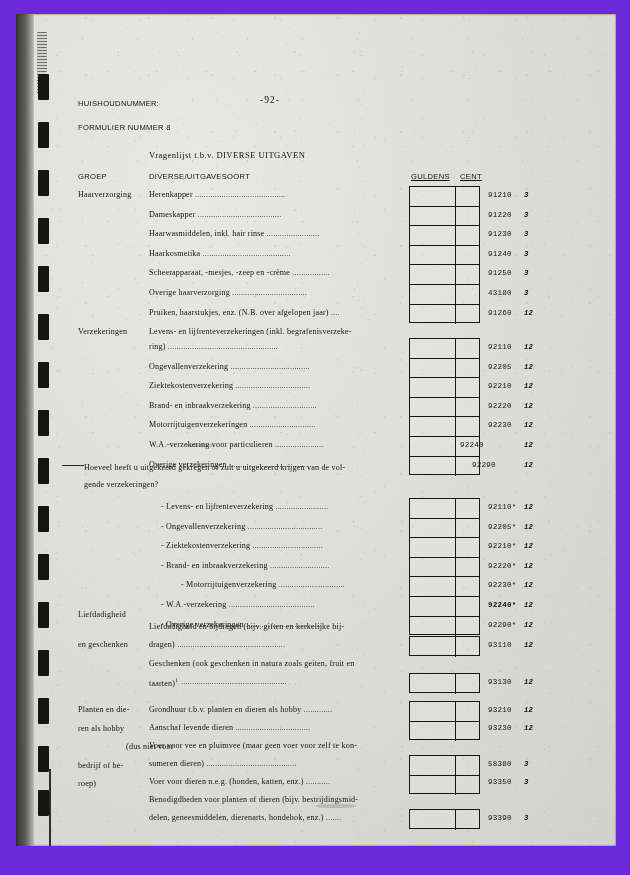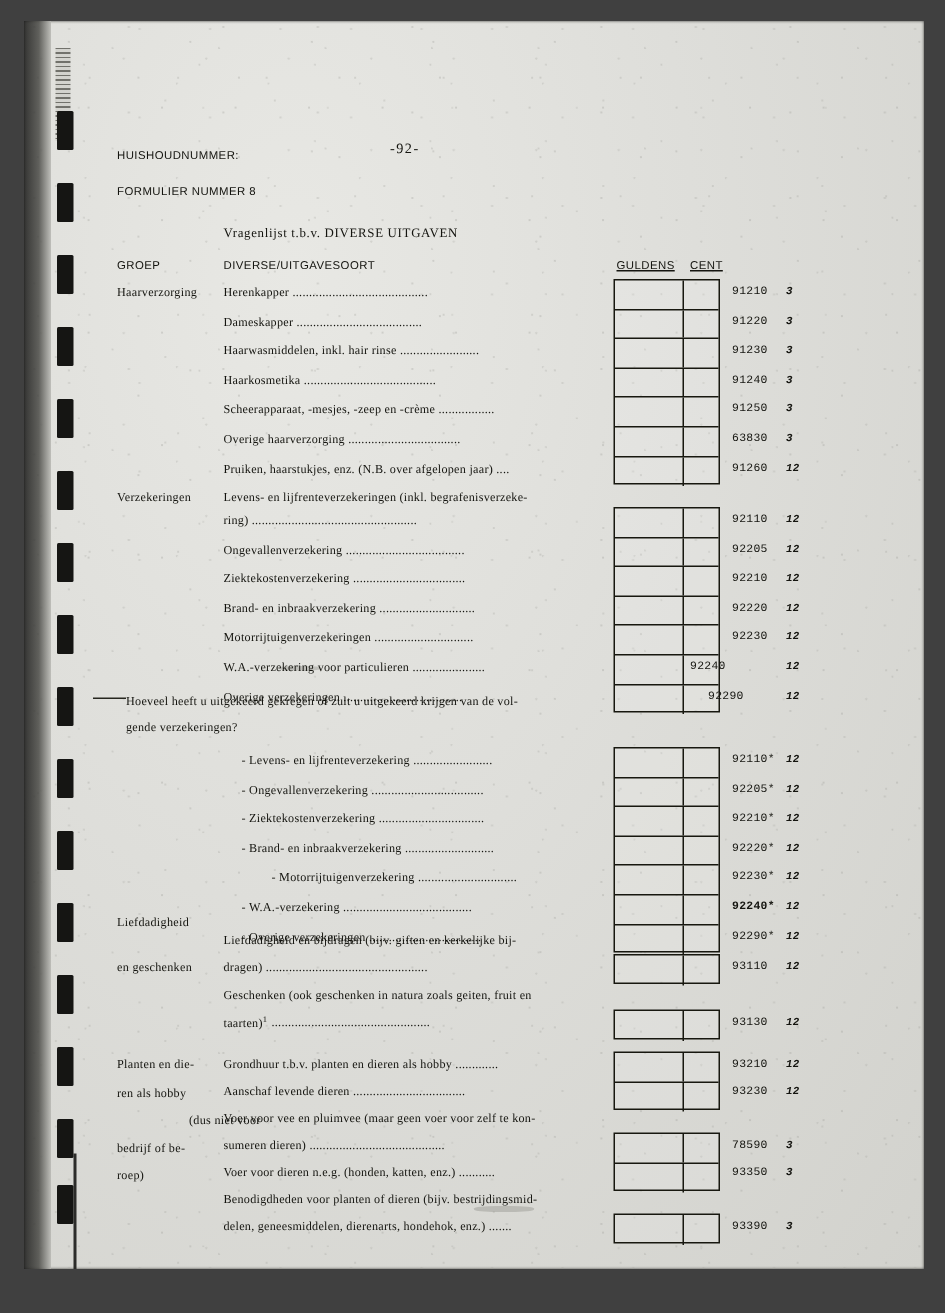--- a/index.html
+++ b/index.html
@@ -5,21 +5,21 @@
 <style>
   html, body {
     margin: 0;
     padding: 0;
     background: #000000;
   }
   #scan {
     position: relative;
     width: 630px;
     height: 875px;
-    background: #404040;
+    background: #6d28d9;
     overflow: hidden;
     font-family: "Liberation Serif", "DejaVu Serif", serif;
   }
   
   #paper {
     position: absolute;
     left: 16px;
     top: 14px;
     width: 600px;
     height: 832px;
@@ -234,21 +234,21 @@
         <div class="t " style="left: 133px; top: 216.2px;">Haarwasmiddelen, inkl. hair rinse ........................</div>
         <div class="t code" style="left: 472px; top: 217.2px;">91230</div>
         <div class="t sfx" style="left: 508px; top: 217.2px;">3</div>
         <div class="t " style="left: 133px; top: 235.8px;">Haarkosmetika ........................................</div>
         <div class="t code" style="left: 472px; top: 236.8px;">91240</div>
         <div class="t sfx" style="left: 508px; top: 236.8px;">3</div>
         <div class="t " style="left: 133px; top: 255.4px;">Scheerapparaat, -mesjes, -zeep en -crème .................</div>
         <div class="t code" style="left: 472px; top: 256.4px;">91250</div>
         <div class="t sfx" style="left: 508px; top: 256.4px;">3</div>
         <div class="t " style="left: 133px; top: 275px;">Overige haarverzorging ..................................</div>
-        <div class="t code" style="left: 472px; top: 276px;">63830</div>
+        <div class="t code" style="left: 472px; top: 276px;">43180</div>
         <div class="t sfx" style="left: 508px; top: 276px;">3</div>
         <div class="t " style="left: 133px; top: 294.6px;">Pruiken, haarstukjes, enz. (N.B. over afgelopen jaar) ....</div>
         <div class="t code" style="left: 472px; top: 295.6px;">91260</div>
         <div class="t sfx" style="left: 508px; top: 295.6px;">12</div>
         <div class="t grp" style="left: 62px; top: 314px;">Verzekeringen</div>
         <div class="t " style="left: 133px; top: 314px;">Levens- en lijfrenteverzekeringen (inkl. begrafenisverzeke-</div>
         <div class="boxgrid" style="left: 393px; top: 324px; width: 71px; height: 137.2px;">
           <div class="row" style="height: 19.6px;">
             <div class="cell-g" style="width: 47px;"></div>
             <div class="cell-c" style="width: 24px;"></div>
@@ -402,21 +402,21 @@
         <div class="boxgrid" style="left: 393px; top: 741px; width: 71px; height: 39.2px;">
           <div class="row" style="height: 19.6px;">
             <div class="cell-g" style="width: 47px;"></div>
             <div class="cell-c" style="width: 24px;"></div>
           </div>
           <div class="row" style="height: 19.6px;">
             <div class="cell-g" style="width: 47px;"></div>
             <div class="cell-c" style="width: 24px;"></div>
           </div>
         </div>
-        <div class="t code" style="left: 472px; top: 747px;">78590</div>
+        <div class="t code" style="left: 472px; top: 747px;">58380</div>
         <div class="t sfx" style="left: 508px; top: 747px;">3</div>
         <div class="t code" style="left: 472px; top: 765px;">93350</div>
         <div class="t sfx" style="left: 508px; top: 765px;">3</div>
         <div class="t " style="left: 133px; top: 782px; text-align: right;">Benodigdheden voor planten of dieren (bijv. bestrijdingsmid-</div>
         <div class="t " style="left: 133px; top: 800px;">delen, geneesmiddelen, dierenarts, hondehok, enz.) .......</div>
         <div class="boxgrid" style="left: 393px; top: 795px; width: 71px; height: 19.6px;">
           <div class="row" style="height: 19.6px;">
             <div class="cell-g" style="width: 47px;"></div>
             <div class="cell-c" style="width: 24px;"></div>
           </div>

